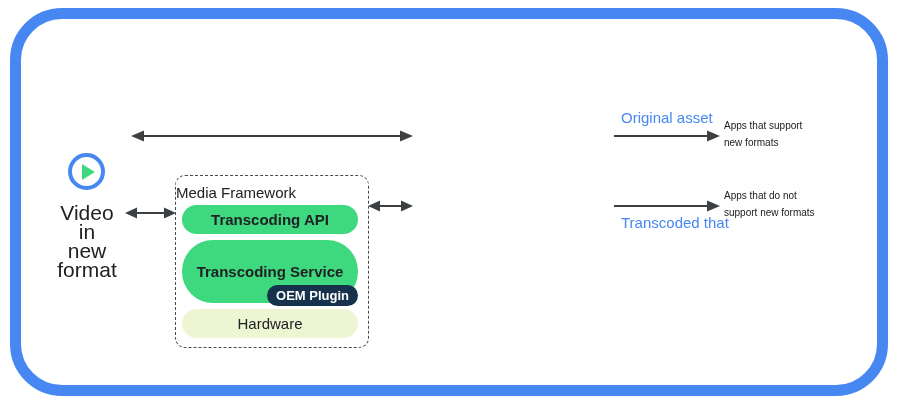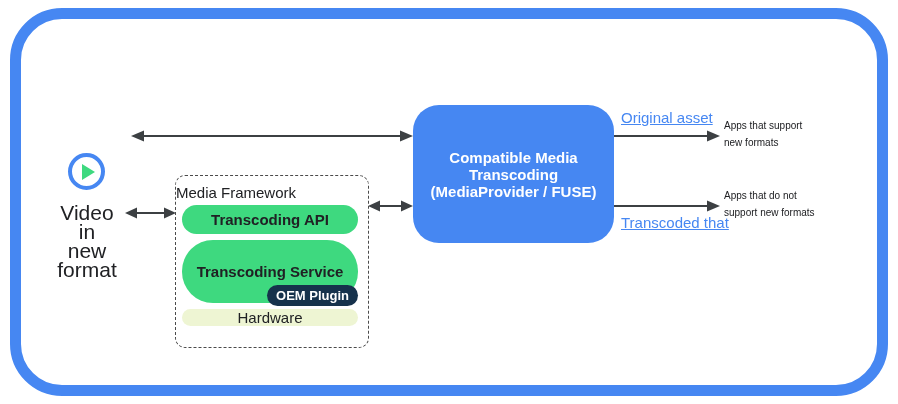--- a/index.html
+++ b/index.html
@@ -68,36 +68,36 @@
     background:var(--green);font-weight:bold;
   }
   .oem{
     position:absolute;right:0;bottom:-3px;
     width:91px;height:21px;border-radius:11px;
     background:var(--navy);color:#ffffff;
     font-size:13px;font-weight:bold;
     display:flex;align-items:center;justify-content:center;
   }
   .hardware{
-    top:133px;height:17px;border-radius:15px;
+    top:133px;height:29px;border-radius:15px;
     background:var(--pale-yellow);
   }
   
   .transcoder{
     position:absolute;left:413px;top:105px;
     width:201px;height:138px;
     background:var(--accent-blue);
     border-radius:26px;
     color:#ffffff;font-weight:bold;font-size:15px;line-height:17px;
     display:flex;align-items:center;justify-content:center;
     text-align:center;white-space:pre-line;
   }
   
   .asset-label{
-    position:absolute;font-size:15px;color:var(--accent-blue);text-decoration:underline;
+    position:absolute;font-size:15px;color:var(--accent-blue);
   }
   .asset-label.original{left:621px;top:109px;}
   .asset-label.transcoded{left:621px;top:214px;}
   .apps{
     position:absolute;left:724px;font-size:10px;line-height:17px;
     white-space:pre-line;
   }
   .apps.top{top:117px;}
   .apps.bottom{top:187px;}
 </style>
@@ -142,23 +142,20 @@
   <div class="framework">
     <div class="fw-title">Media Framework</div>
     <div class="fw-pill service">
       <span>Transcoding Service</span>
       <div class="oem">OEM Plugin</div>
     </div>
     <div class="fw-pill api">Transcoding API</div>
     <div class="fw-pill hardware">Hardware</div>
   </div>
 
-  <div class="transcoder">Compatible Media
-Transcoding
-(MediaProvider / FUSE)</div>
 
   <div class="asset-label original">Original asset</div>
   <div class="asset-label transcoded">Transcoded that</div>
   <div class="apps top">Apps that support
 new formats</div>
   <div class="apps bottom">Apps that do not
 support new formats</div>
 
 </div>
 

